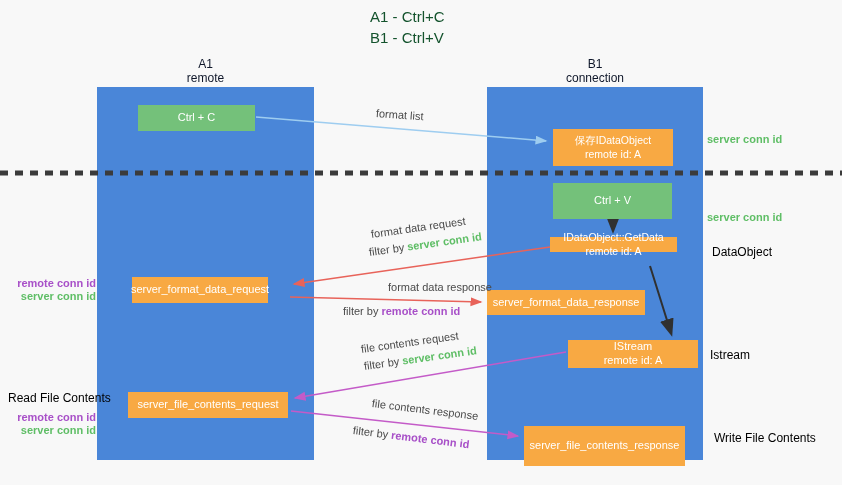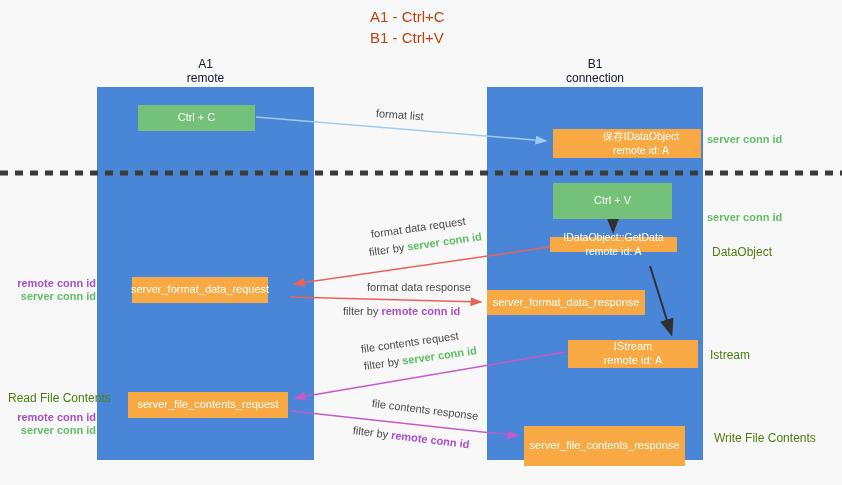--- a/index.html
+++ b/index.html
@@ -1,61 +1,61 @@
 <!DOCTYPE html>
 <html><head>
 <meta charset="utf-8">
 <style>
   html,body{margin:0;padding:0;}
   body{background:#f8f8f8;font-family:"Liberation Sans",sans-serif;}
   .stage{position:relative;width:842px;height:485px;background:#f8f8f8;overflow:hidden;}
 
-  .title{position:absolute;left:370px;top:6px;font-size:15px;line-height:21px;color:#c2410c;}
+  .title{position:absolute;left:370px;top:6px;font-size:15px;line-height:21px;color:#14532d;}
   .lane-header{position:absolute;top:57px;font-size:12px;line-height:14px;color:#0f172a;text-align:center;}
   #hdr-left{left:97px;width:217px;}
   #hdr-right{left:487px;width:216px;}
 
   .lane{position:absolute;top:87px;height:373px;background:#4a86d8;}
   #lane-left{left:97px;width:217px;}
   #lane-right{left:487px;width:216px;}
 
   svg.overlay{position:absolute;left:0;top:0;z-index:2;}
 
   .box{position:absolute;z-index:3;display:flex;flex-direction:column;align-items:center;justify-content:center;
        color:#fff;font-size:11px;line-height:1.25;text-align:right;}
   .green-box{background:#74c17a;}
   .orange-box{background:#f8a943;}
   #box-ctrl-c{left:138px;top:105px;width:117px;height:26px;}
-  #box-save{left:553px;top:129px;width:120px;height:29px;font-size:10.5px;padding-left:28px;}
+  #box-save{left:553px;top:129px;width:120px;height:37px;font-size:10.5px;}
   #box-ctrl-v{left:553px;top:183px;width:119px;height:36px;}
   #box-getdata{left:550px;top:237px;width:127px;height:15px;font-size:10.5px;}
   #box-istream{left:568px;top:340px;width:130px;height:28px;}
   #box-fmt-req{left:132px;top:277px;width:136px;height:26px;}
   #box-fmt-res{left:487px;top:290px;width:158px;height:25px;}
   #box-file-req{left:128px;top:392px;width:160px;height:26px;}
   #box-file-res{left:524px;top:426px;width:161px;height:40px;}
 
-  .side{position:absolute;z-index:3;font-size:12px;color:#4d7c0f;white-space:nowrap;}
+  .side{position:absolute;z-index:3;font-size:12px;color:#000000;white-space:nowrap;}
   .green-t{color:#5fbe66;font-weight:bold;font-size:11px;}
   .purple-t{color:#a850c8;font-weight:bold;font-size:11px;}
   #sl-conn-top{left:707px;top:133px;}
   #sl-conn-mid{left:707px;top:211px;}
   #sl-dataobject{left:712px;top:245px;}
   #sl-istream{left:710px;top:348px;}
   #sl-write{left:714px;top:431px;}
   #sl-read{left:8px;top:391px;}
   .left-pair{position:absolute;left:0;width:96px;text-align:right;line-height:13px;z-index:3;}
   #pair-format{top:277px;}
   #pair-file{top:411px;}
 
   .arrow-label{position:absolute;z-index:3;font-size:11px;color:#4a4a4a;white-space:nowrap;transform-origin:left center;}
   #al-format-list{left:376px;top:107px;transform:rotate(4deg);}
   #al-fdr{left:371px;top:228px;transform:rotate(-8deg);}
   #al-fbs1{left:369px;top:246px;transform:rotate(-8deg);}
-  #al-fdres{left:367px;top:281px;}
+  #al-fdres{left:388px;top:281px;}
   #al-fbr1{left:343px;top:305px;}
   #al-fcr{left:361px;top:343px;transform:rotate(-8deg);}
   #al-fbs2{left:364px;top:360px;transform:rotate(-8deg);}
   #al-fcres{left:372px;top:397px;transform:rotate(7deg);}
   #al-fbr2{left:353px;top:424px;transform:rotate(7deg);}
   .arrow-label .green-t,.arrow-label .purple-t{margin-left:3px;}
 </style>
 </head>
 <body>
 

